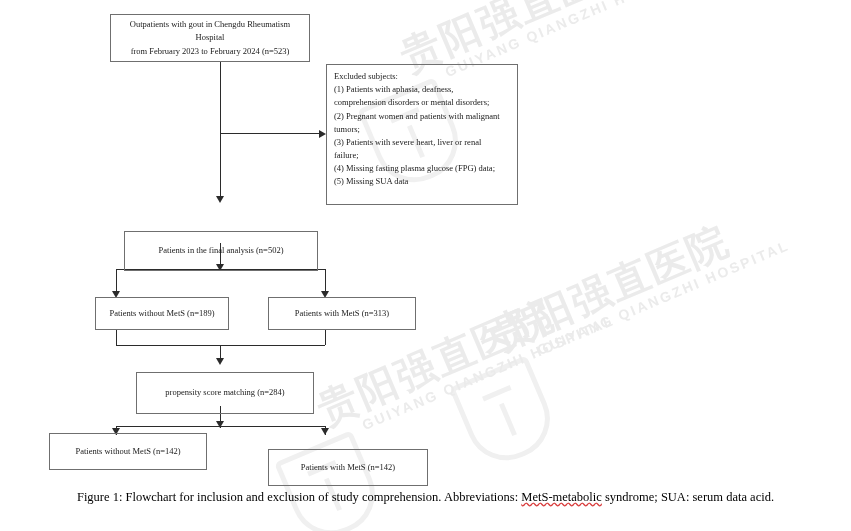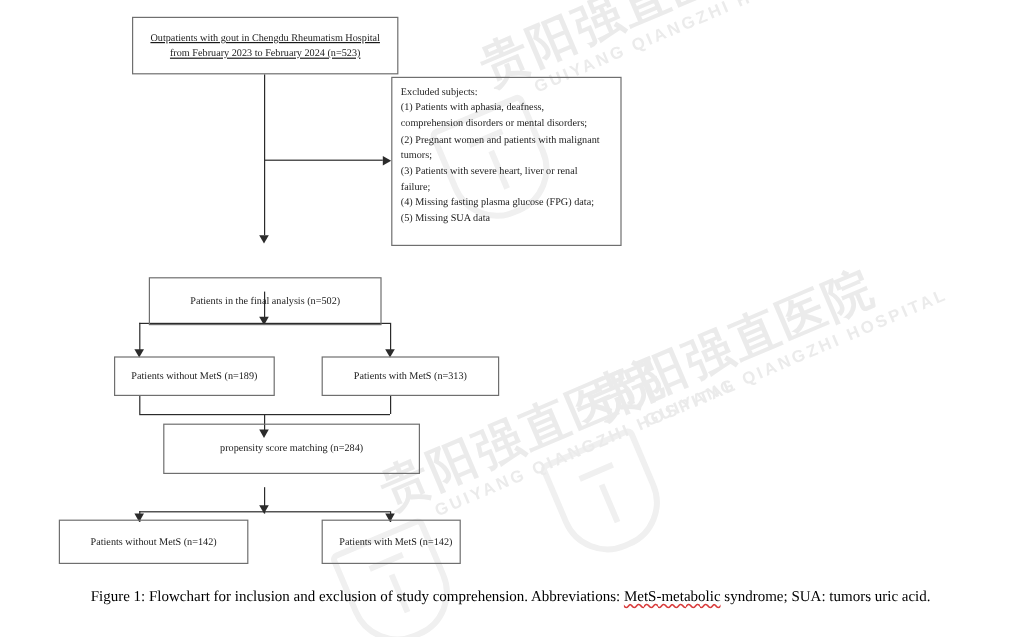--- a/index.html
+++ b/index.html
@@ -187,21 +187,21 @@
   <div class="arrow-down" style="left:216px; top:358px;"></div>
 
   <div class="ln v" style="left:220px; top:406px; height:22px;"></div>
   <div class="arrow-down" style="left:216px; top:421px;"></div>
   <div class="ln h" style="left:116px; top:426px; width:209px;"></div>
   <div class="ln v" style="left:116px; top:426px; height:9px;"></div>
   <div class="arrow-down" style="left:112px; top:428px;"></div>
   <div class="ln v" style="left:325px; top:426px; height:9px;"></div>
   <div class="arrow-down" style="left:321px; top:428px;"></div>
 
-  <div class="node" style="left:110px; top:14px; width:222px; height:48px;text-decoration:underline;">
+  <div class="node" style="left:110px; top:14px; width:200px; height:48px;">
     <span class="node-text">Outpatients with gout in Chengdu Rheumatism Hospital
 from February 2023 to February 2024 (n=523)</span>
   </div>
 
   <div class="node left-align" style="left:326px; top:64px; width:192px; height:141px;">
     <span class="node-text">Excluded subjects:
 (1) Patients with aphasia, deafness,
 comprehension disorders or mental disorders;
 (2) Pregnant women and patients with malignant
 tumors;
@@ -216,29 +216,29 @@
   </div>
 
   <div class="node" style="left:49px; top:297px; width:134px; height:33px;margin-left:46px;">
     <span class="node-text">Patients without MetS (n=189)</span>
   </div>
 
   <div class="node" style="left:268px; top:297px; width:148px; height:33px;">
     <span class="node-text">Patients with MetS (n=313)</span>
   </div>
 
-  <div class="node" style="left:136px; top:353px; width:214px; height:42px;">
+  <div class="node" style="left:136px; top:372px; width:178px; height:42px;">
     <span class="node-text">propensity score matching (n=284)</span>
   </div>
 
   <div class="node" style="left:49px; top:433px; width:158px; height:37px;">
     <span class="node-text">Patients without MetS (n=142)</span>
   </div>
 
-  <div class="node" style="left:268px; top:433px; width:116px; height:37px;justify-content:flex-end;">
+  <div class="node" style="left:268px; top:449px; width:160px; height:37px;">
     <span class="node-text">Patients with MetS (n=142)</span>
   </div>
 
   <div id="caption">
-    <span>Figure 1: Flowchart for inclusion and exclusion of study comprehension. Abbreviations: </span><span class="spell">MetS-metabolic</span><span> syndrome; SUA: tumors uric acid.</span>
+    <span>Figure 1: Flowchart for inclusion and exclusion of study comprehension. Abbreviations: </span><span class="spell">MetS-metabolic</span><span> syndrome; SUA: serum data acid.</span>
   </div>
 
 </div>
 
 </body></html>

